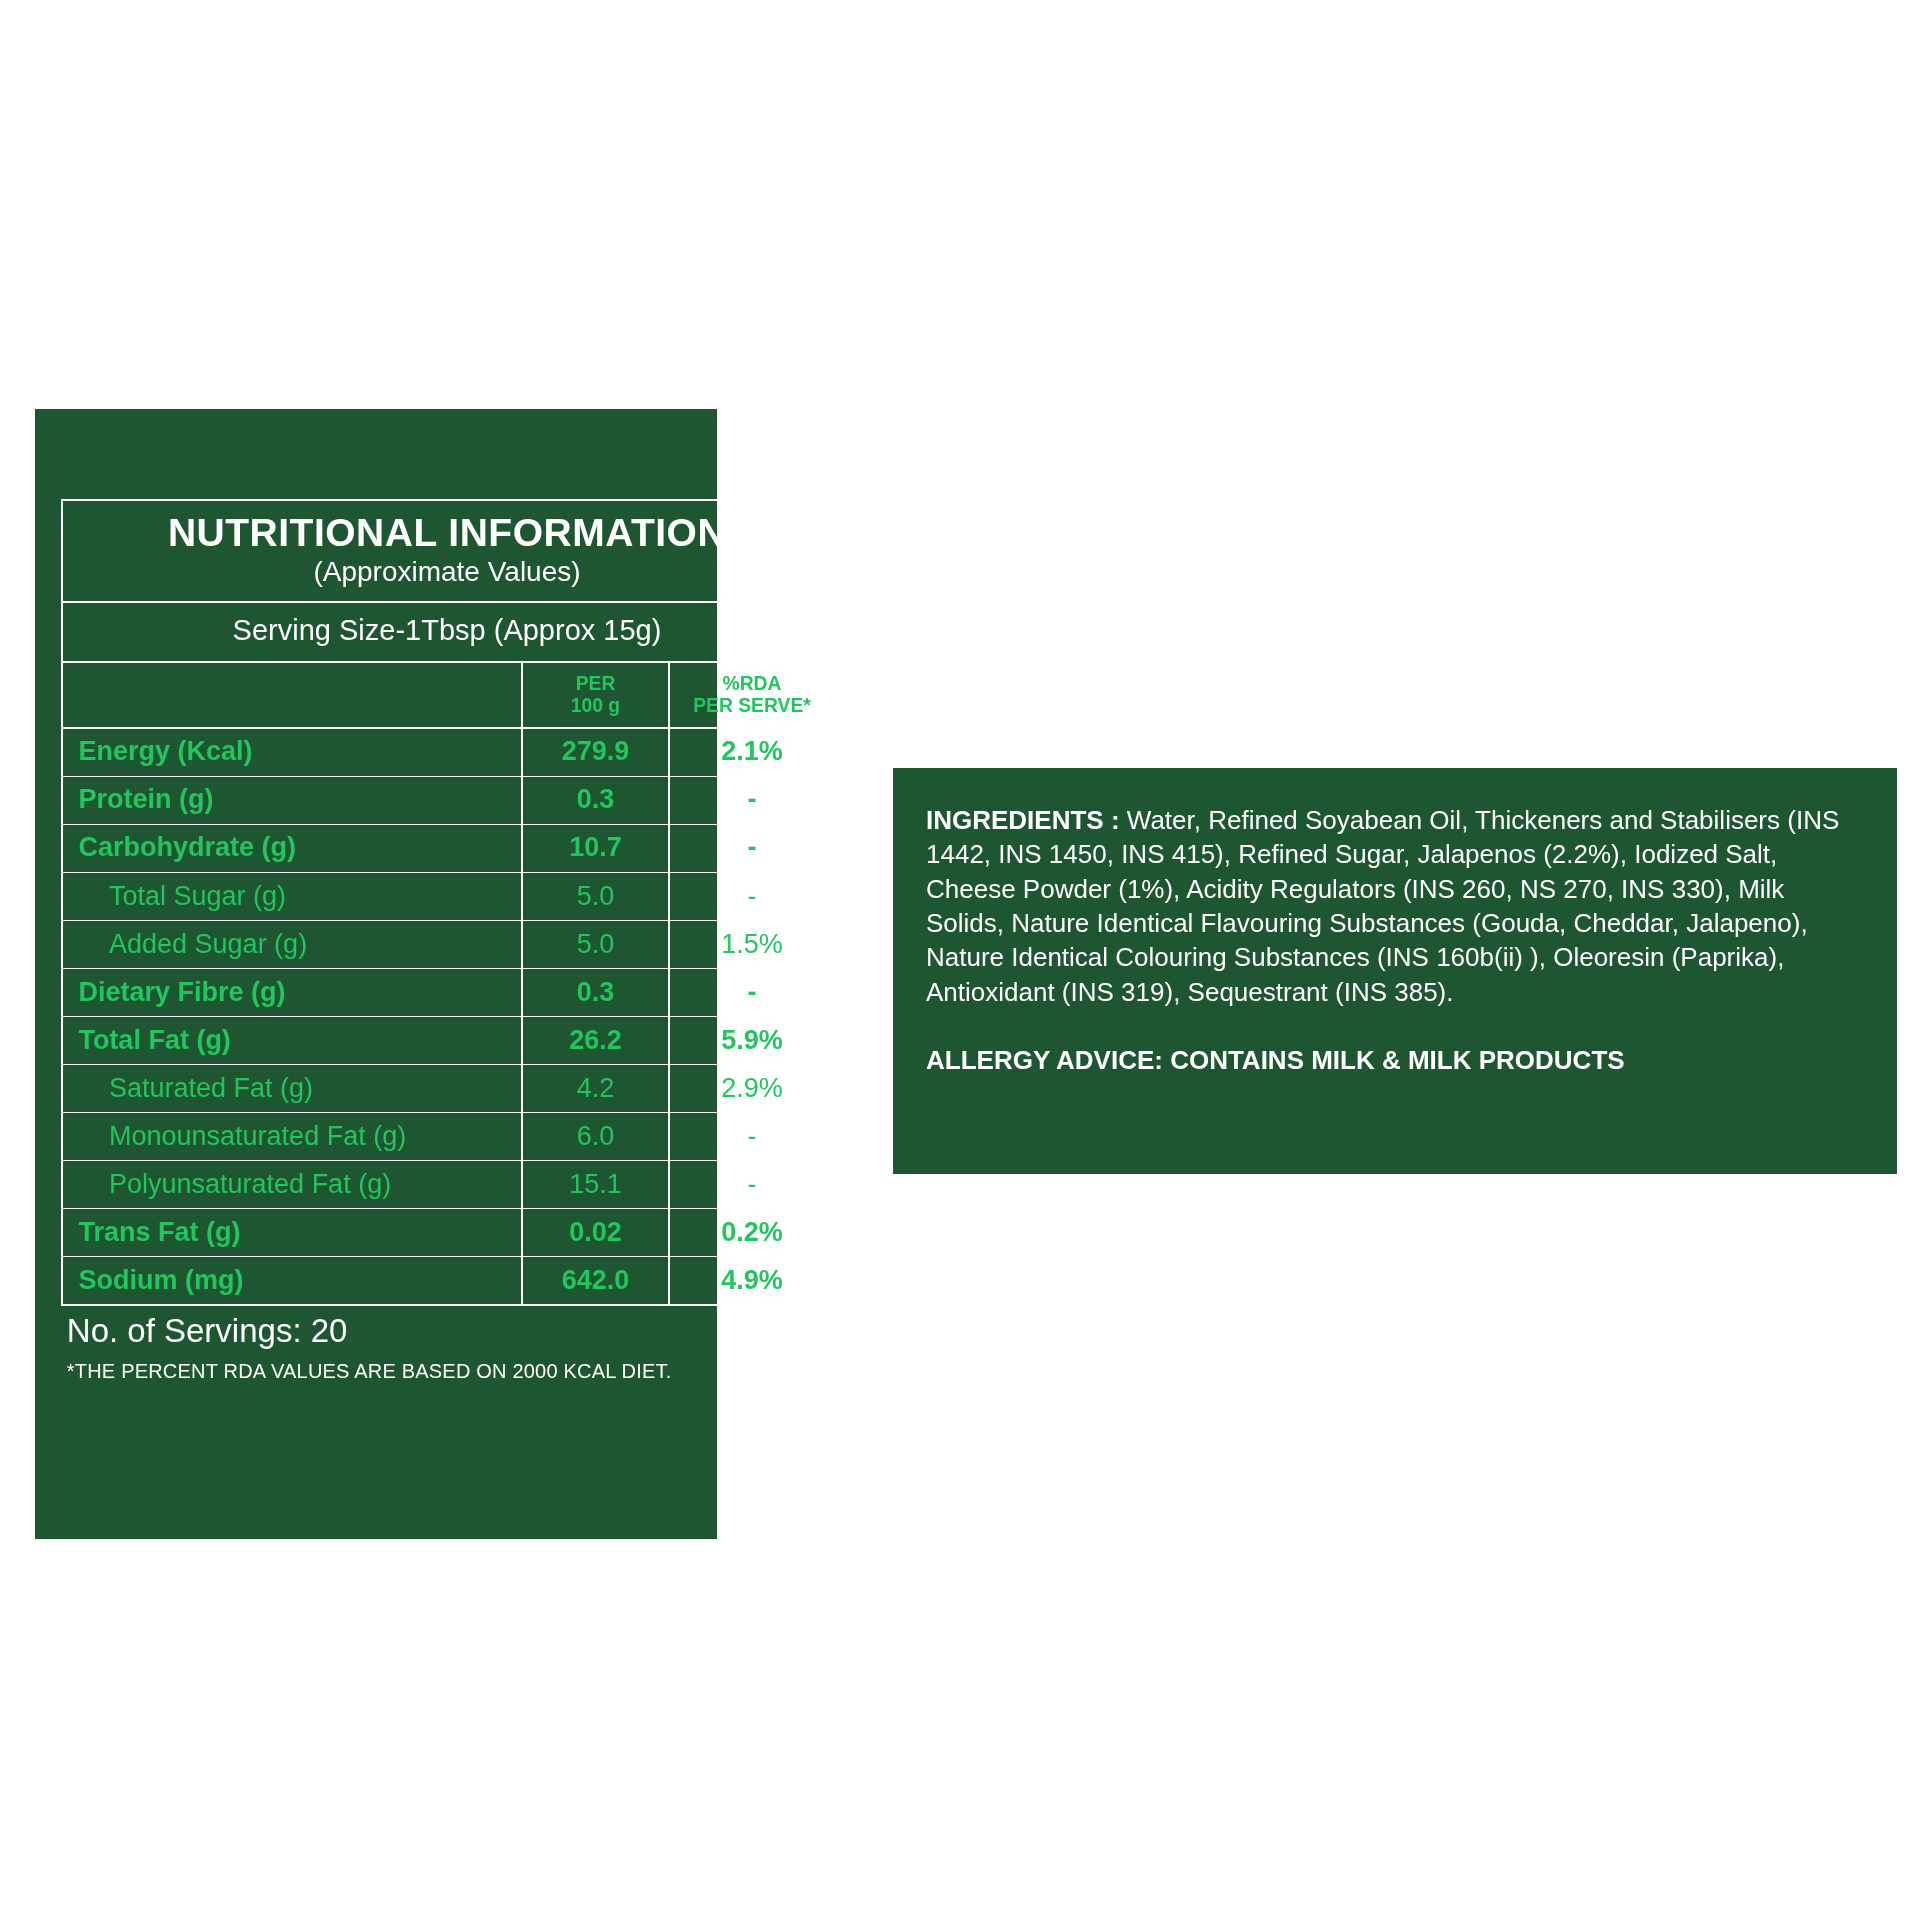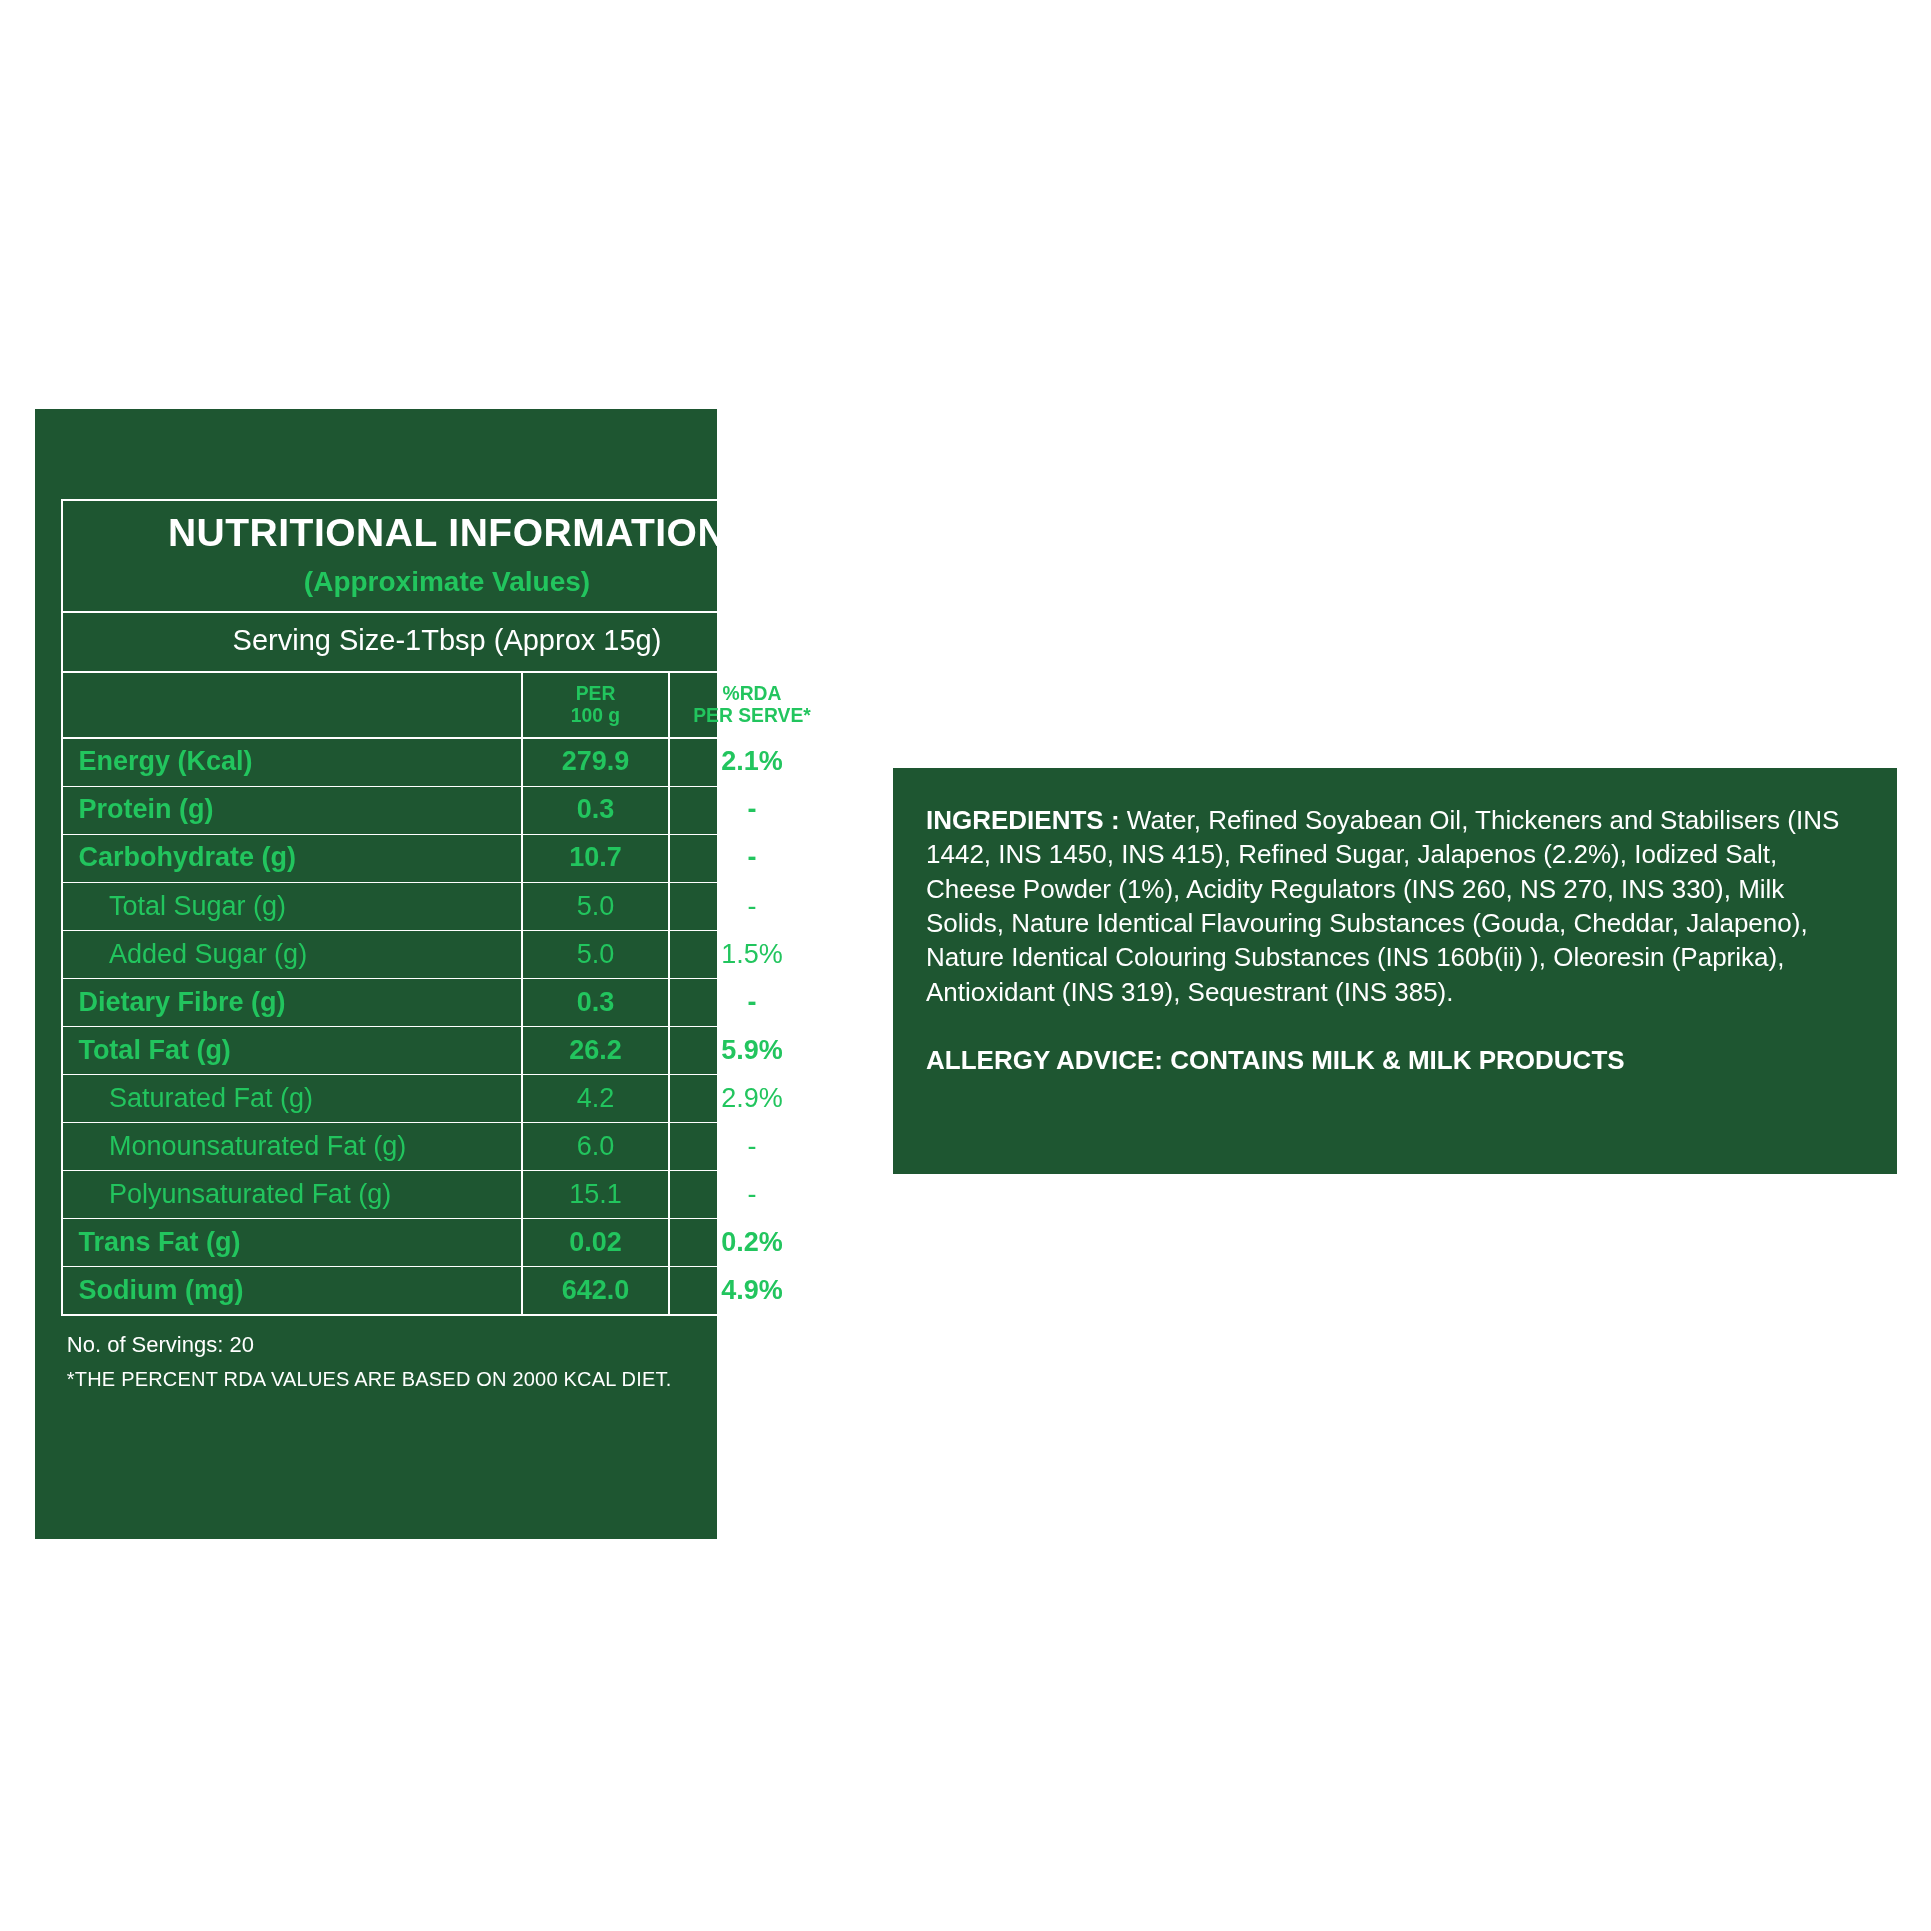--- a/index.html
+++ b/index.html
@@ -43,24 +43,24 @@
     text-align: center;
   }
   .title-main {
     color: #ffffff;
     font-size: 39px;
     font-weight: 700;
     letter-spacing: 0.5px;
     line-height: 1.05;
   }
   .title-sub {
-    color: #22c55e;
+    color: #ffffff;
     font-size: 28px;
-    font-weight: 700;
-    margin-top: 13px;
+    font-weight: 400;
+    margin-top: 3px;
     line-height: 1.1;
   }
   .serving-cell {
     border-bottom: 2.9px solid #ffffff;
     padding: 11.6px 0 13.5px 0;
     text-align: center;
     color: #ffffff;
     font-size: 29px;
     font-weight: 400;
   }
@@ -103,22 +103,22 @@
   .data-row td.col-per, .data-row td.col-rda {
     text-align: center;
     border-left: 2.9px solid #ffffff;
   }
   .data-row.last td { border-bottom: none; margin-left: 44px; }
   .bold { font-weight: 700; }
   .indent { padding-left: 46px !important; font-weight: 400; }
 
   .footer-line1 {
     color: #ffffff;
-    font-size: 22px;
-    margin-top: 16px;
+    font-size: 33px;
+    margin-top: 6px;
     padding-left: 5.8px;
   }
   .footer-line2 {
     color: #ffffff;
     font-size: 20px;
     margin-top: 9.7px;
     padding-left: 5.8px;
     letter-spacing: 0.2px;
   }
 

